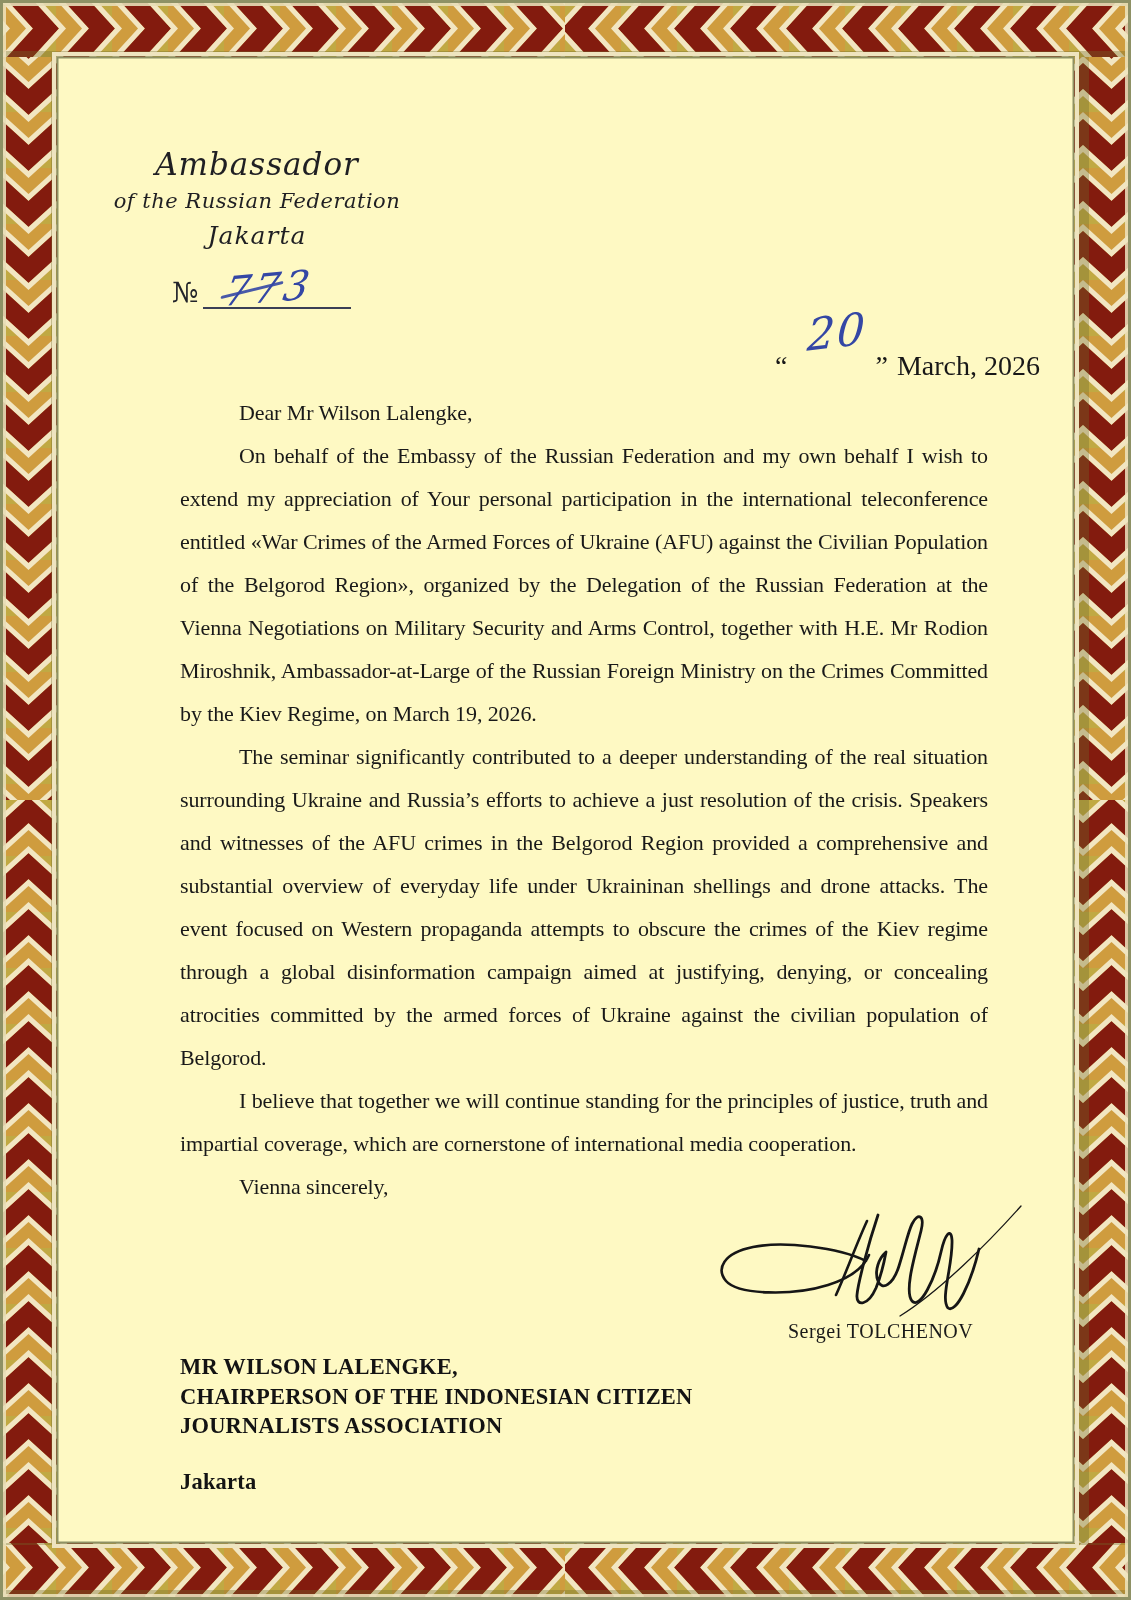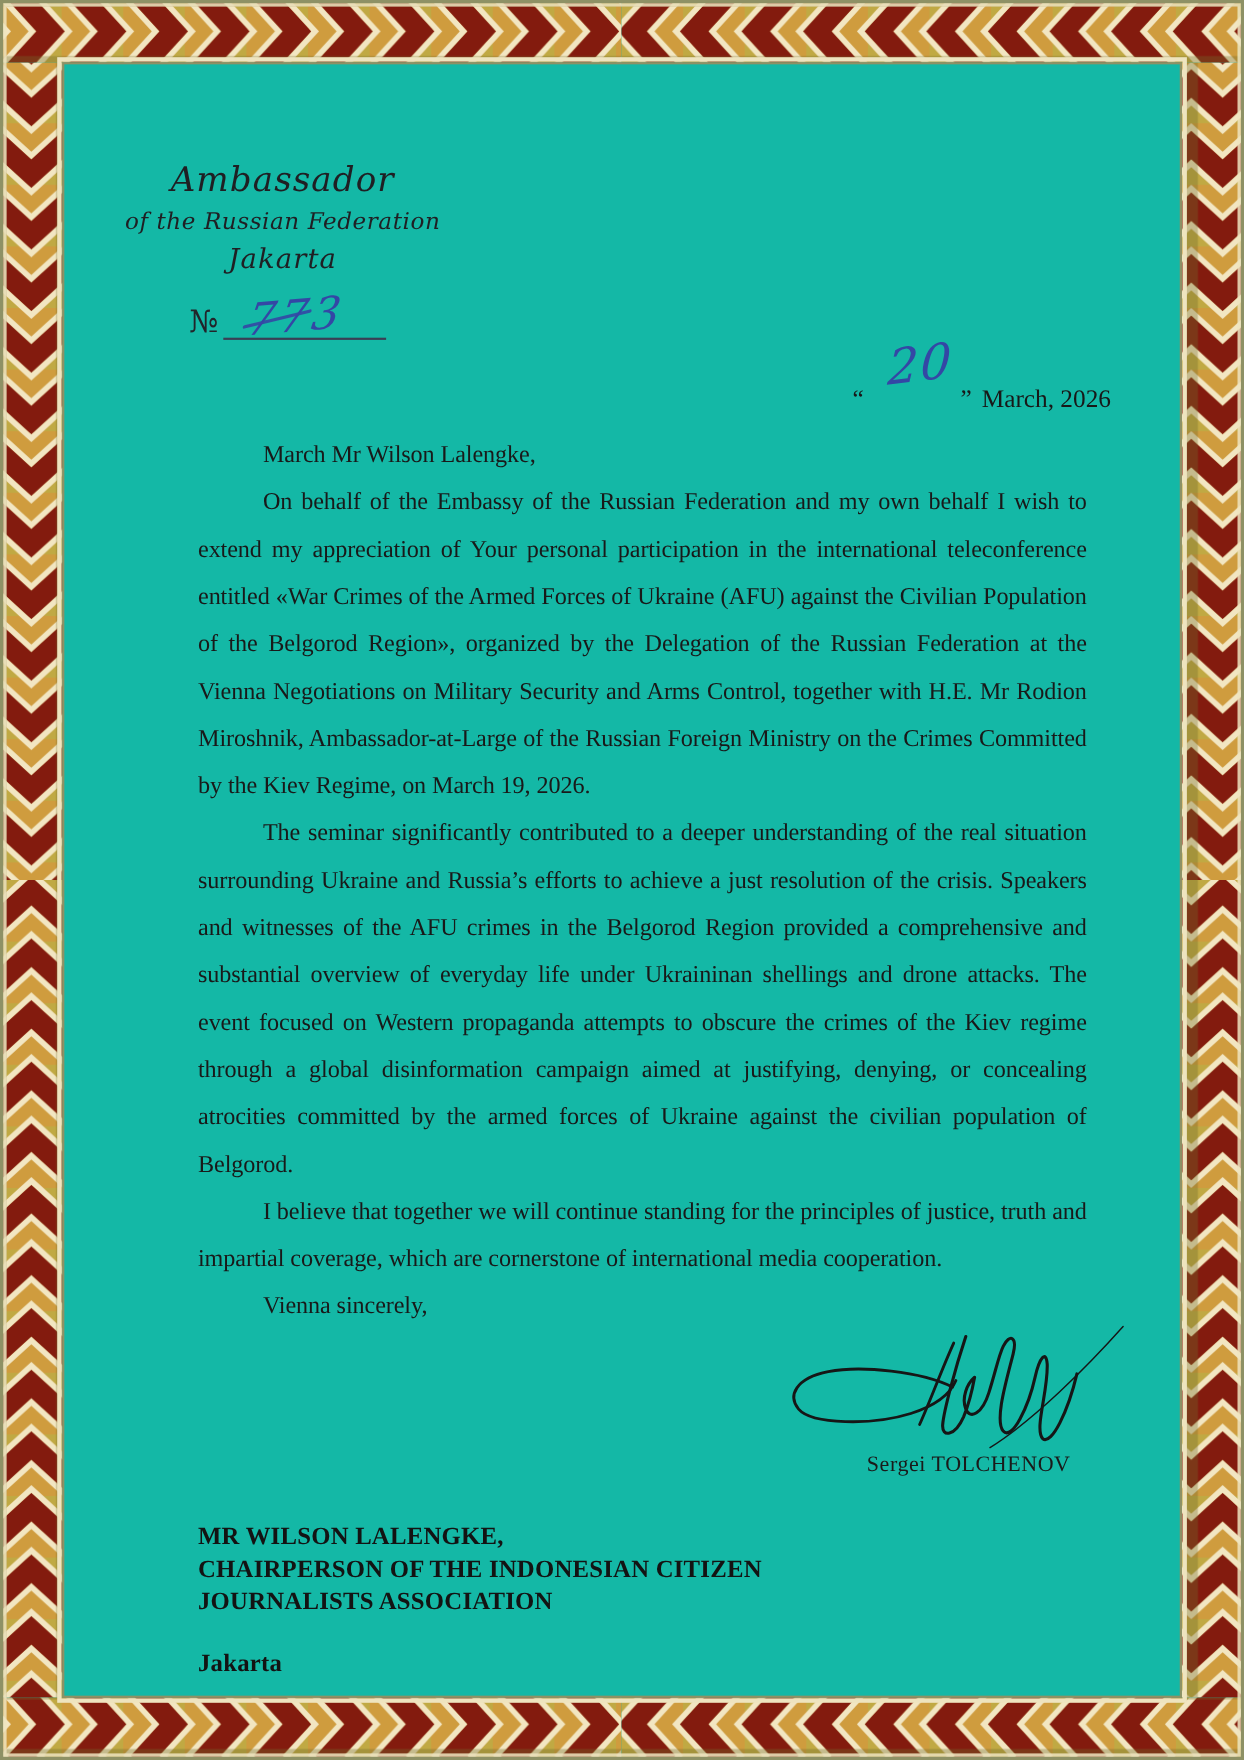--- a/index.html
+++ b/index.html
@@ -1,19 +1,19 @@
 <!DOCTYPE html>
 <html><head>
 <meta charset="utf-8">
 <style>
   html,body { margin:0; padding:0; background:#e8e8e8; }
   .page {
     position:relative;
     width:1131px; height:1600px;
-    background:#14b8a6;
+    background:#fef9c3;
     overflow:hidden;
     font-family:"Liberation Serif", serif;
   }
   .border-svg {
     position:absolute; left:0; top:0; z-index:0;
     pointer-events:none;
   }
   .content { position:absolute; inset:0; z-index:1; }
 
   
@@ -53,21 +53,21 @@
 
   
   .dateblock { position:absolute; left:775px; top:300px; width:220px; }
   .day {
     position:absolute; left:32px; top:6px;
     font-size:44px; transform:rotate(-7deg) skewX(-10deg);
     letter-spacing:2px;
   }
   .printed-date {
     margin-top:50px;
-    font-size:23px; color:#181818; white-space:nowrap;
+    font-size:28px; color:#181818; white-space:nowrap;
   }
   .printed-date .gap { display:inline-block; width:88px; }
   .printed-date .q2 { margin-right:9px; }
 
   
   .body-text {
     position:absolute; left:180px; top:391px; width:808px; height:880px;
     font-size:22px; line-height:43px; color:#191919;
     text-align:justify; letter-spacing:-0.1px;
     overflow:hidden;
@@ -82,21 +82,21 @@
   }
   .signer {
     position:absolute; left:788px; top:1320px;
     font-size:20px; color:#1a1a1a; letter-spacing:0.5px;
   }
 
   
   .recipient {
     position:absolute; left:180px; top:1352px;
     font-size:22.5px; font-weight:bold; line-height:29.5px;
-    color:#131313; letter-spacing:0.2px;margin-top:30px;
+    color:#131313; letter-spacing:0.2px;
   }
   .recipient .city { margin-top:26px; }
 </style>
 </head>
 <body>
 
 <div class="page">
 
   <svg class="border-svg" width="1131" height="1600" viewBox="0 0 1131 1600">
     <defs>
@@ -161,21 +161,21 @@
     <div class="refline">
       <span>№</span><span class="no-line"><span class="hand num">773</span></span>
     </div>
 
     <div class="dateblock">
       <span class="hand day">20</span>
       <div class="printed-date"><span class="q1">“</span><span class="gap"></span><span class="q2">”</span><span>March, 2026</span></div>
     </div>
 
     <div class="body-text">
-      <p>March Mr Wilson Lalengke,</p>
+      <p>Dear Mr Wilson Lalengke,</p>
       <p>On behalf of the Embassy of the Russian Federation and my own behalf I wish to extend my appreciation of Your personal participation in the international teleconference entitled «War Crimes of the Armed Forces of Ukraine (AFU) against the Civilian Population of the Belgorod Region», organized by the Delegation of the Russian Federation at the Vienna Negotiations on Military Security and Arms Control, together with H.E. Mr Rodion Miroshnik, Ambassador-at-Large of the Russian Foreign Ministry on the Crimes Committed by the Kiev Regime, on March 19, 2026.</p>
       <p>The seminar significantly contributed to a deeper understanding of the real situation surrounding Ukraine and Russia’s efforts to achieve a just resolution of the crisis. Speakers and witnesses of the AFU crimes in the Belgorod Region provided a comprehensive and substantial overview of everyday life under Ukraininan shellings and drone attacks. The event focused on Western propaganda attempts to obscure the crimes of the Kiev regime through a global disinformation campaign aimed at justifying, denying, or concealing atrocities committed by the armed forces of Ukraine against the civilian population of Belgorod.</p>
       <p>I believe that together we will continue standing for the principles of justice, truth and impartial coverage, which are cornerstone of international media cooperation.</p>
       <p class="closing">Vienna sincerely,</p>
     </div>
 
     <svg class="signature" width="335" height="150" viewBox="0 0 335 150">
       <g fill="none" stroke="#161616" stroke-linecap="round" stroke-linejoin="round">
         <path stroke-width="2.6" d="M 181 72 C 176 84 162 95 140 102 C 105 113 50 112 38 98 C 28 86 35 70 65 64 C 95 58 150 64 178 78"></path>
         <path stroke-width="2.6" d="M 148 112 C 158 90 168 62 179 38"></path>

